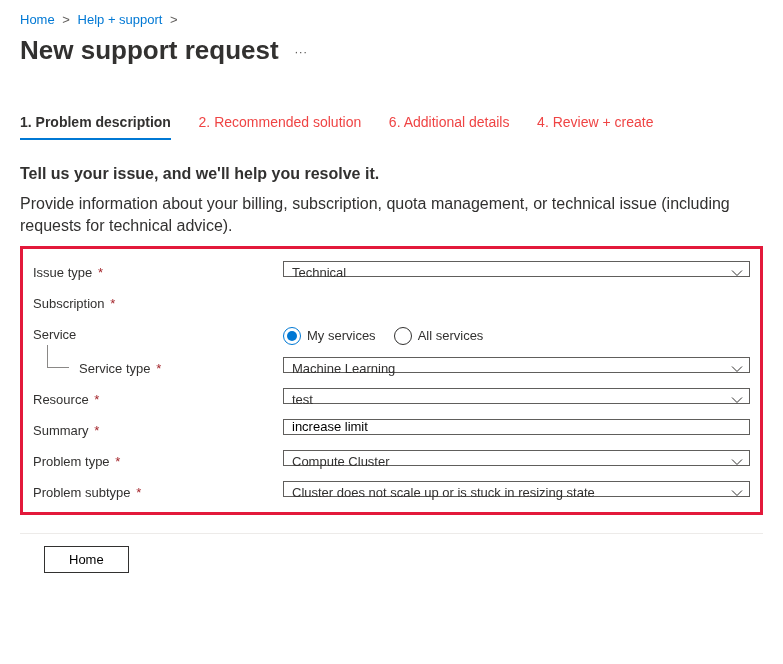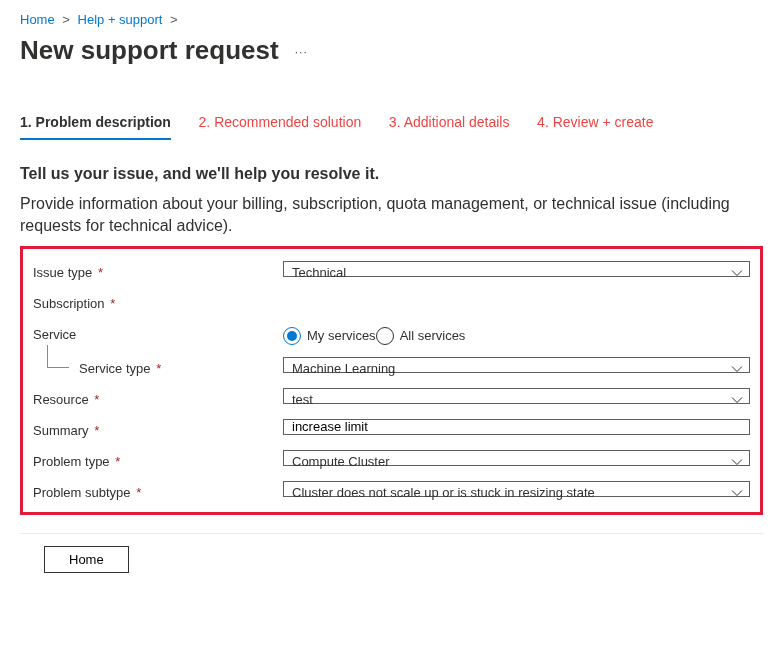--- a/index.html
+++ b/index.html
@@ -22,21 +22,21 @@
     .label-col.indent::before { content: ""; position: absolute; left: 14px; top: -12px; width: 1px; height: 22px; background: #8a8886; }
     .label-col.indent::after { content: ""; position: absolute; left: 14px; top: 10px; width: 22px; height: 1px; background: #8a8886; }
     .control-col { flex: 1; }
     .req { color: #a4262c; margin-left: 2px; }
     .select, .textbox { width: 100%; border: 1px solid #605e5c; padding: 4px 8px; font-size: 13px; font-family: inherit; background: #fff; position: relative; height: 16px; line-height: 14px; cursor: pointer; }
     .select { padding-right: 24px; }
     .select .chev { position: absolute; right: 6px; top: 5px; }
     .chev svg { width: 12px; height: 12px; }
     .helper { font-size: 13px; margin-top: 12px; margin-bottom: 12px; }
     .info-icon { display: inline-flex; width: 14px; height: 14px; border: 1px solid #605e5c; border-radius: 50%; align-items: center; justify-content: center; font-size: 9px; color: #605e5c; margin-left: 4px; vertical-align: middle; cursor: default; }
-    .radio-row { display: flex; align-items: center; margin-top: 4px; }
+    .radio-row { display: flex; gap: 18px; align-items: center; margin-top: 4px; }
     .radio-item { display: flex; align-items: center; gap: 6px; cursor: pointer; }
     .radio-outer { width: 18px; height: 18px; border-radius: 50%; border: 1px solid #323130; display: flex; align-items: center; justify-content: center; }
     .radio-outer.selected { border-color: #0078d4; }
     .radio-inner { width: 10px; height: 10px; border-radius: 50%; background: #0078d4; }
     .footer-bar { margin-top: 18px; border-top: 1px solid #edebe9; padding-top: 12px; }
     .next-btn { border: 1px solid #323130; background: #fff; padding: 5px 24px; font-size: 13px; cursor: pointer; margin-left: 24px; font-family: inherit; }
   </style>
 </head>
 <body>
 
@@ -48,21 +48,21 @@
   <a>Help + support</a>
   <span class="sep">&gt;</span>
 </div>
 
 <h1>New support request</h1>
 <span class="more-dots">···</span>
 
 <div class="tabs">
   <div class="tab active">1. Problem description</div>
   <div class="tab">2. Recommended solution</div>
-  <div class="tab">3. Additional details</div>
+  <div class="tab">6. Additional details</div>
   <div class="tab">4. Review + create</div>
 </div>
 
 <div class="section-heading">Tell us your issue, and we'll help you resolve it.</div>
 <div class="section-desc">Provide information about your billing, subscription, quota management, or technical issue (including requests for technical advice).</div>
 
 <div class="form-area">
 
   <div class="form-row">
     <div class="label-col"><span>Issue type</span> <span class="req">*</span></div>

